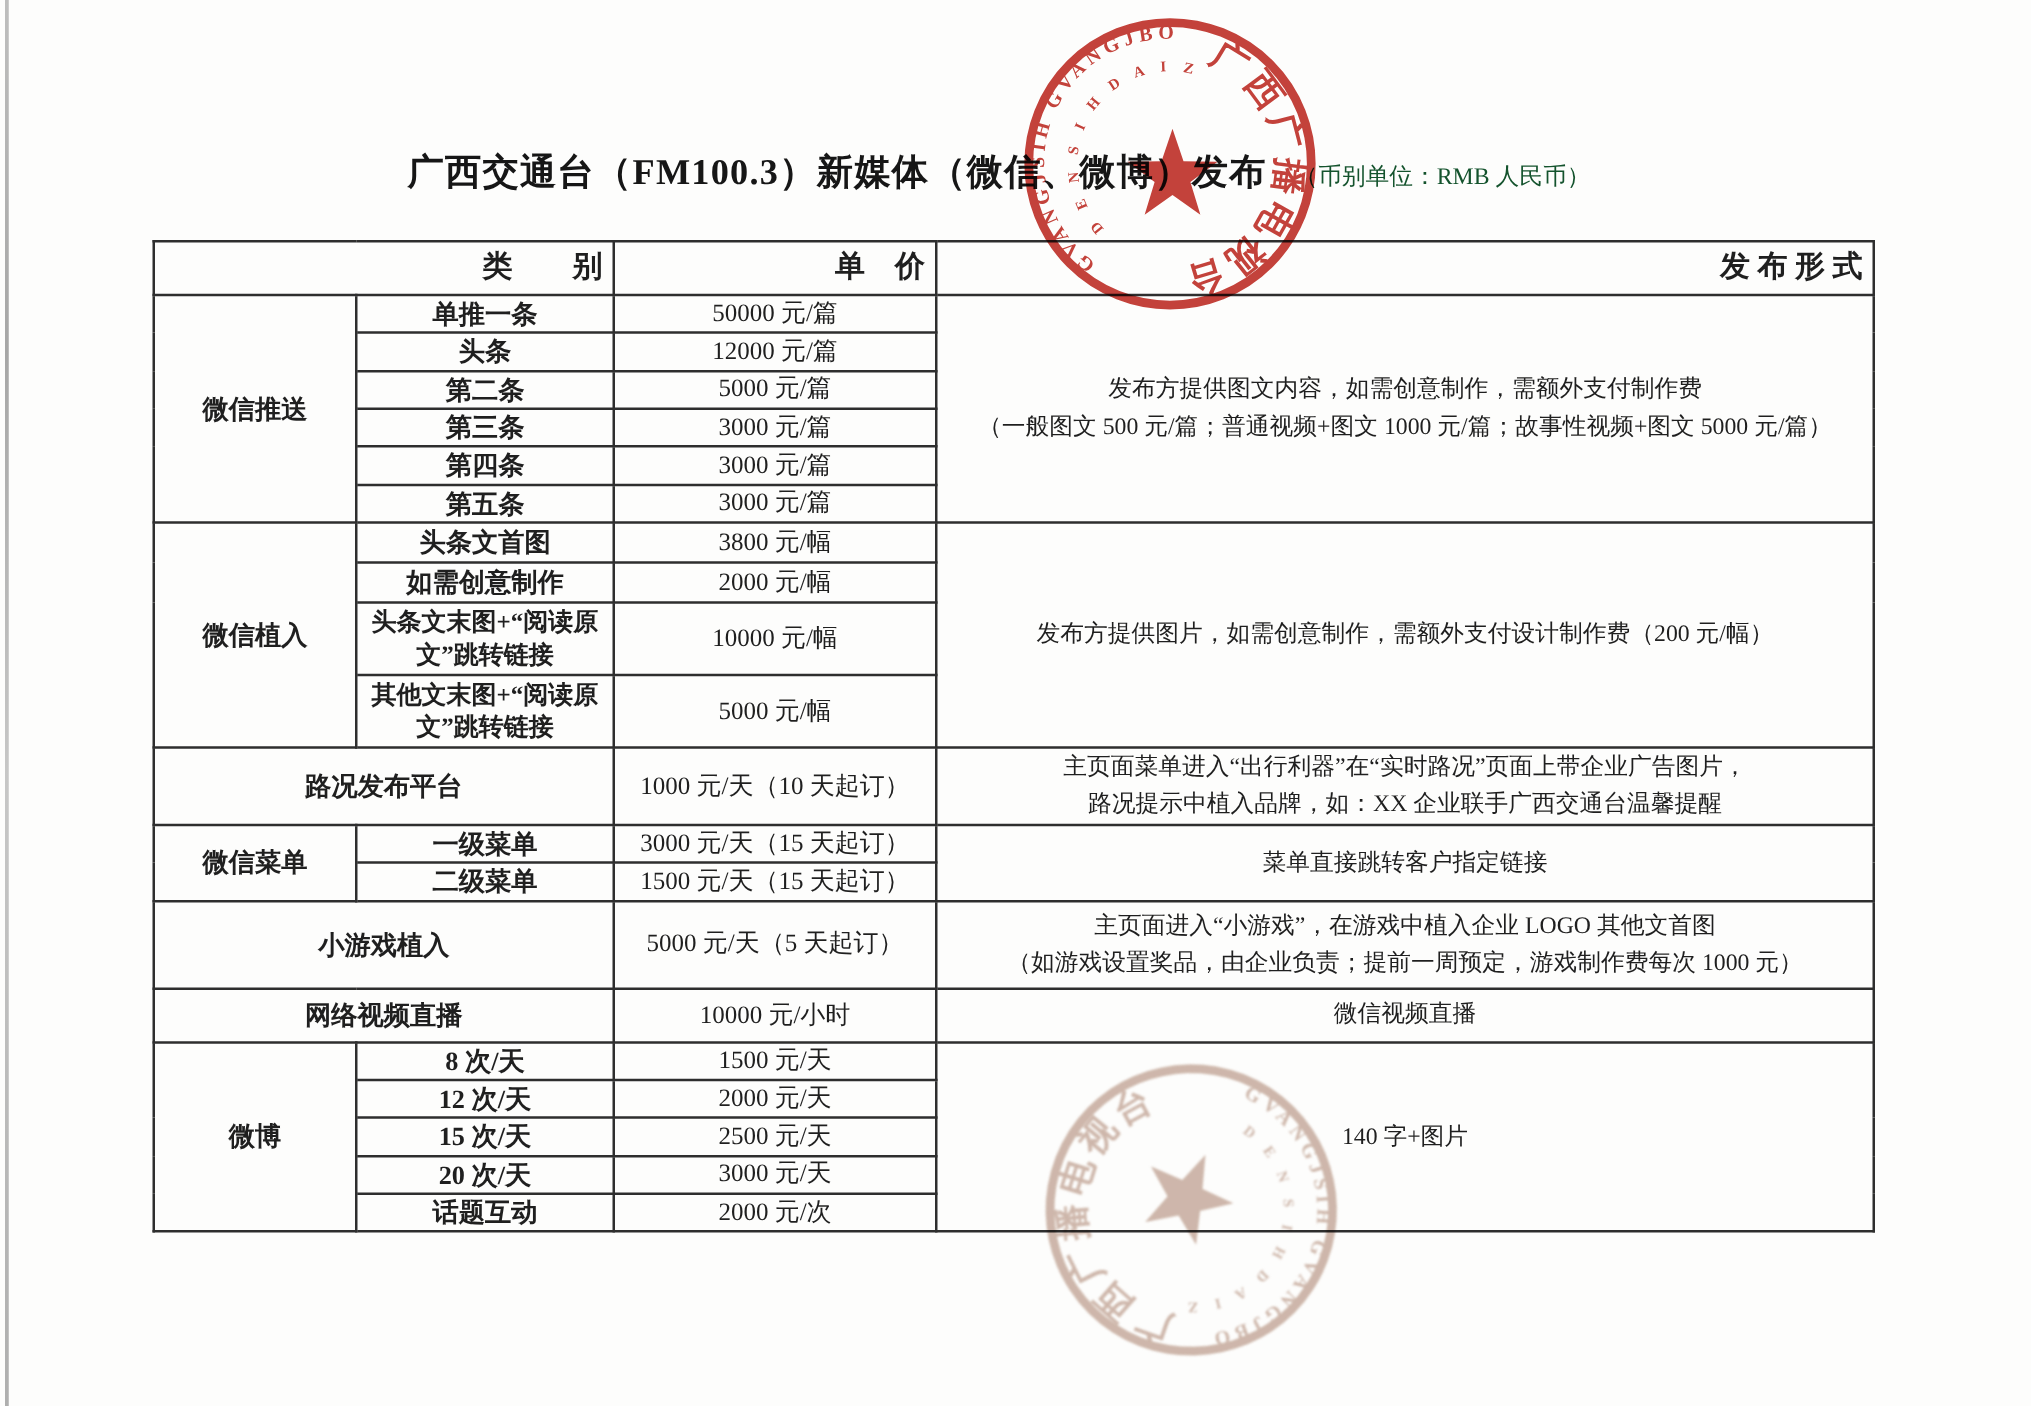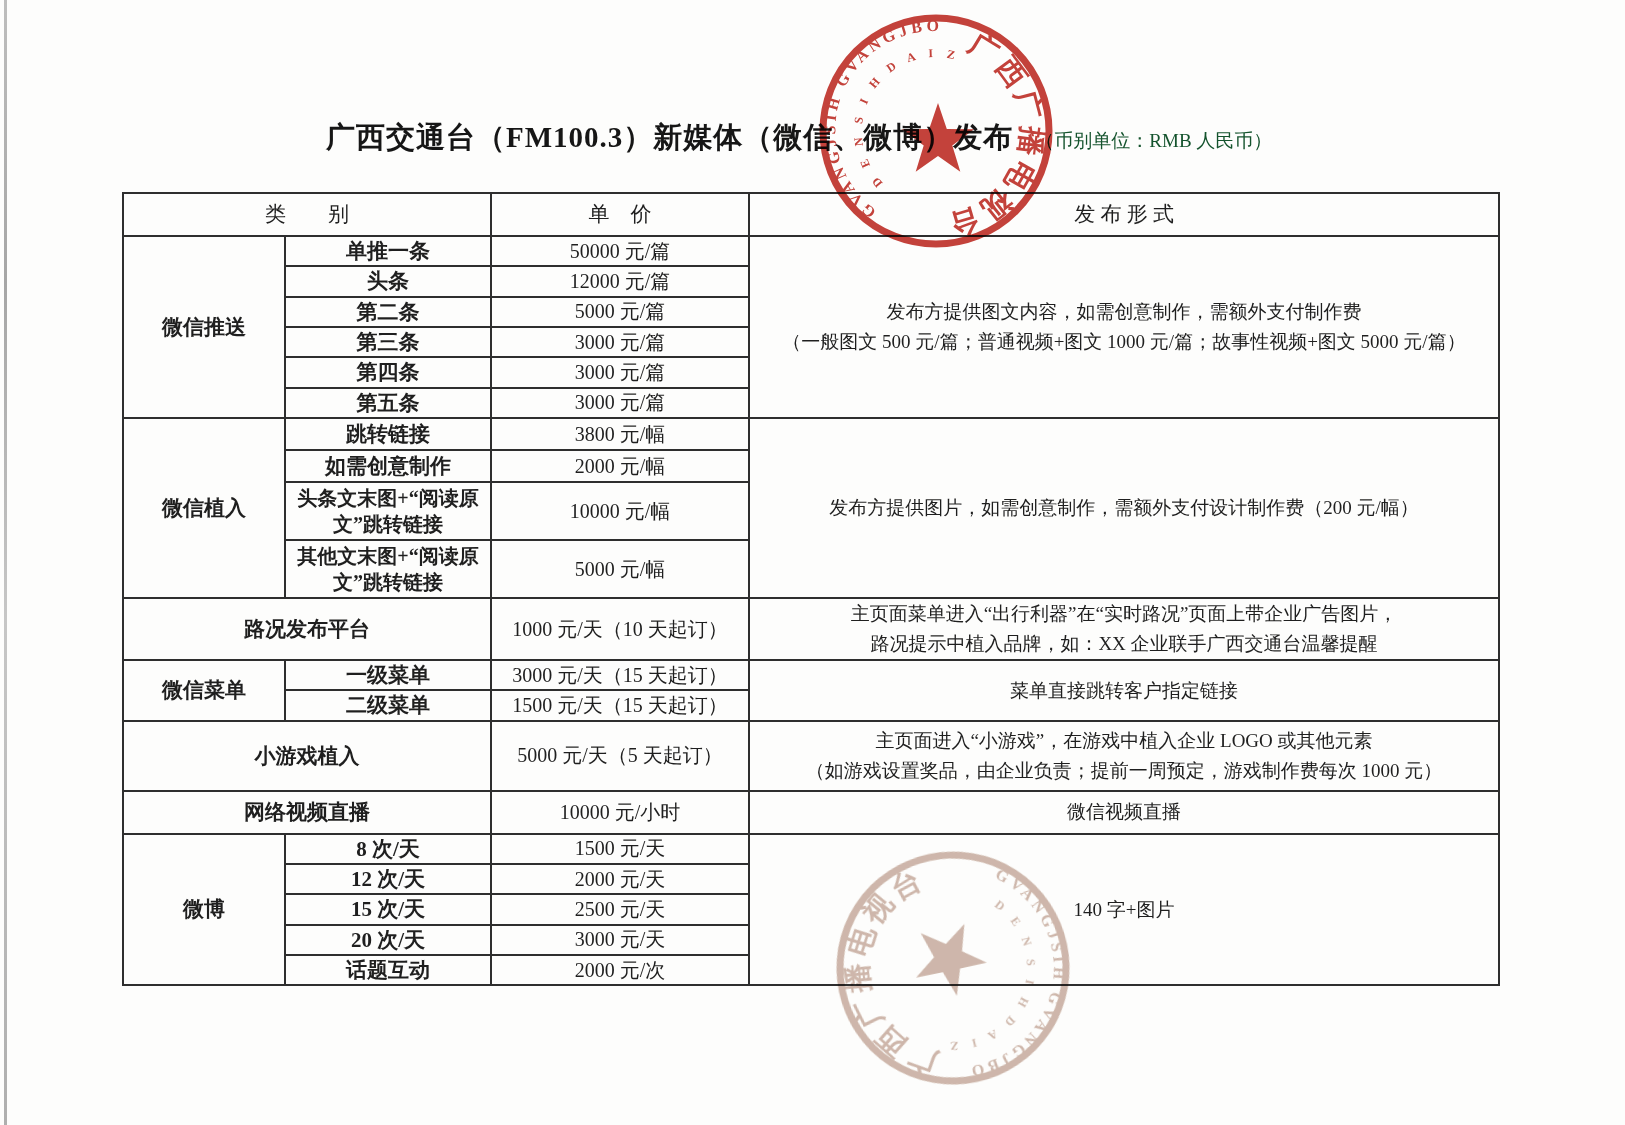--- a/index.html
+++ b/index.html
@@ -20,21 +20,21 @@
   .doc-title{font-size:29px;font-weight:bold;margin:0;letter-spacing:1px;color:#161616;}
   .currency-note{font-size:19px;color:#14532d;}
   table.price-table{
     position:absolute;left:122px;top:192px;width:1376px;
     border-collapse:collapse;table-layout:fixed;
   }
   .price-table td,.price-table th{
     border:2px solid #2e2e2e;text-align:center;vertical-align:middle;
     padding:0 8px;line-height:1.35;overflow:hidden;
   }
-  .price-table th{font-size:21px;font-weight:normal;}
+  .price-table th{font-size:24px;font-weight:bold;text-align:right;}
   td.cat,td.sub{font-weight:bold;font-size:21px;margin-left:25px;}
   td.sub.small{font-size:20px;line-height:1.3;}
   td.price{font-size:20px;margin-left:12px;}
   td.desc{font-size:19px;margin-top:13px;}
   td.desc .ln{display:block;line-height:30px;}
   .h24{height:24px}.h30{height:30px}.h32{height:32px}.h43{height:43px}
   .h58{height:58px}.h67{height:57px}.h70{height:70px}
   .page-footer{
     position:absolute;left:122px;top:992px;width:1376px;text-align:center;
     font-size:17px;letter-spacing:3px;color:#2a2a2a;
@@ -95,21 +95,21 @@
       <td class="sub">第四条</td>
       <td class="price">3000 元/篇</td>
     </tr>
     <tr class="h30">
       <td class="sub">第五条</td>
       <td class="price">3000 元/篇</td>
     </tr>
 
     <tr class="h32">
       <td class="cat" rowspan="4">微信植入</td>
-      <td class="sub">跳转链接</td>
+      <td class="sub">头条文首图</td>
       <td class="price">3800 元/幅</td>
       <td class="desc" rowspan="4">发布方提供图片，如需创意制作，需额外支付设计制作费（200 元/幅）</td>
     </tr>
     <tr class="h32">
       <td class="sub">如需创意制作</td>
       <td class="price">2000 元/幅</td>
     </tr>
     <tr class="h58">
       <td class="sub small">头条文末图+“阅读原文”跳转链接</td>
       <td class="price">10000 元/幅</td>
@@ -136,21 +136,21 @@
     </tr>
     <tr class="h30">
       <td class="sub">二级菜单</td>
       <td class="price">1500 元/天（15 天起订）</td>
     </tr>
 
     <tr class="h70">
       <td class="cat" colspan="2">小游戏植入</td>
       <td class="price">5000 元/天（5 天起订）</td>
       <td class="desc">
-        <span class="ln">主页面进入“小游戏”，在游戏中植入企业 LOGO 或其他元素</span>
+        <span class="ln">主页面进入“小游戏”，在游戏中植入企业 LOGO 其他文首图</span>
         <span class="ln">（如游戏设置奖品，由企业负责；提前一周预定，游戏制作费每次 1000 元）</span>
       </td>
     </tr>
 
     <tr class="h43">
       <td class="cat" colspan="2">网络视频直播</td>
       <td class="price">10000 元/小时</td>
       <td class="desc">微信视频直播</td>
     </tr>
 

